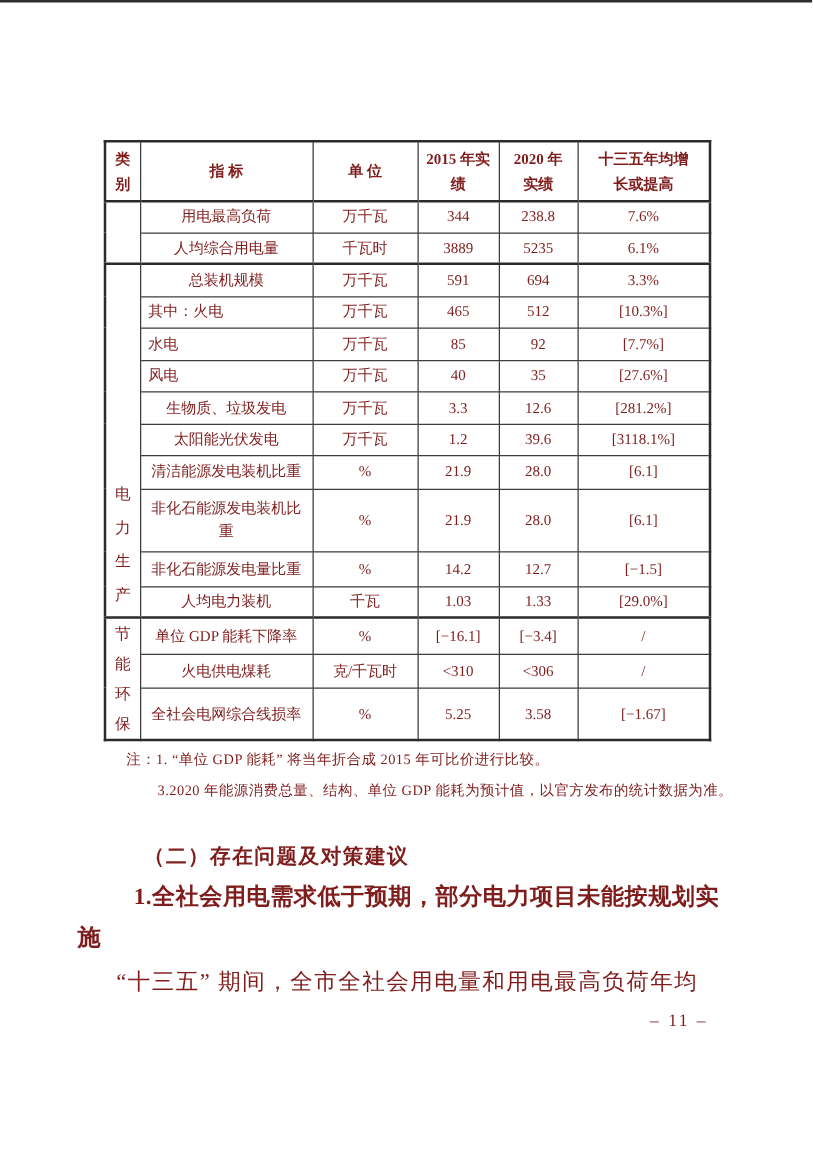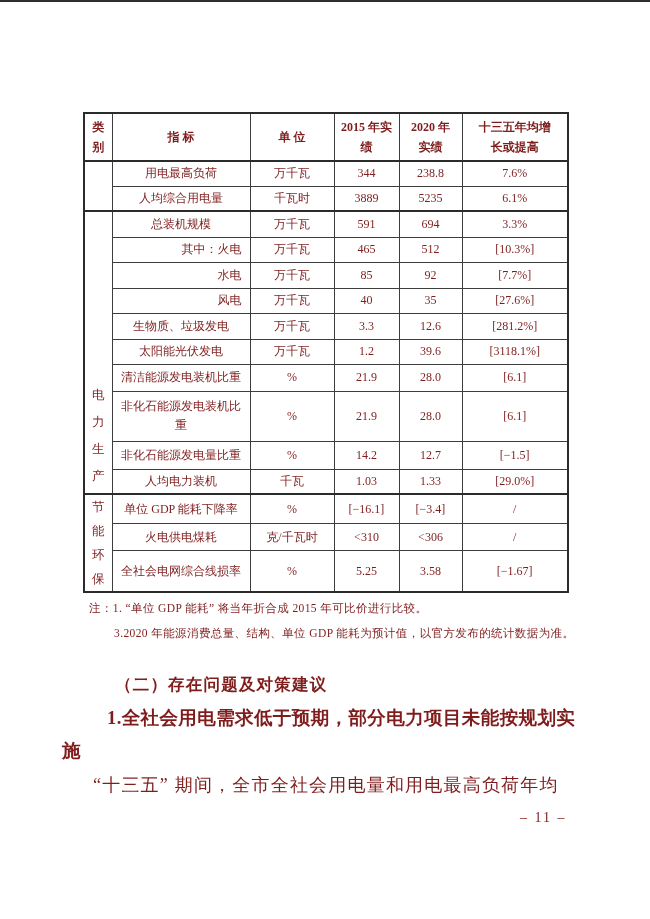--- a/index.html
+++ b/index.html
@@ -39,35 +39,35 @@
     line-height:20px;
   }
   .doc-table thead tr { height:48px; }
   th.h-cat  { word-break:break-all; padding:0 7px; }
   th.h-y15  { padding:0 3px; }
   th.h-y20  { padding:0 6px; }
   th.h-chg  { padding:0 13px; }
   tr.group-start td { border-top:2px solid #2b2b2b; }
 
   td.ind { padding:0 6px; word-break:break-all; }
-  td.ind.sub { text-align:right; padding-right:8px; }
+  td.ind.sub { text-align:left; padding-right:8px; }
   td.cat-cell { padding:0; }
   td.cat-cell .vlabel {
     width:14px; margin:0 auto;
     word-break:break-all;
     line-height:27px;
     font-size:12.5px;
     text-align:center;
   }
   td.cat-bottom { vertical-align:bottom; padding-bottom:3px; }
   td.cat-mid .vlabel { line-height:24px; }
 
   
   .notes {
-    position:absolute; left:89px; top:596px; width:490px;
+    position:absolute; left:101px; top:596px; width:490px;
     font-size:11.5px;
     line-height:24.5px;
     letter-spacing:0.4px;
     white-space:nowrap;
   }
   .notes .note-line { height:24.5px; }
   .notes .note-line.cont { padding-left:25px; }
 
   
   .bodytext {

